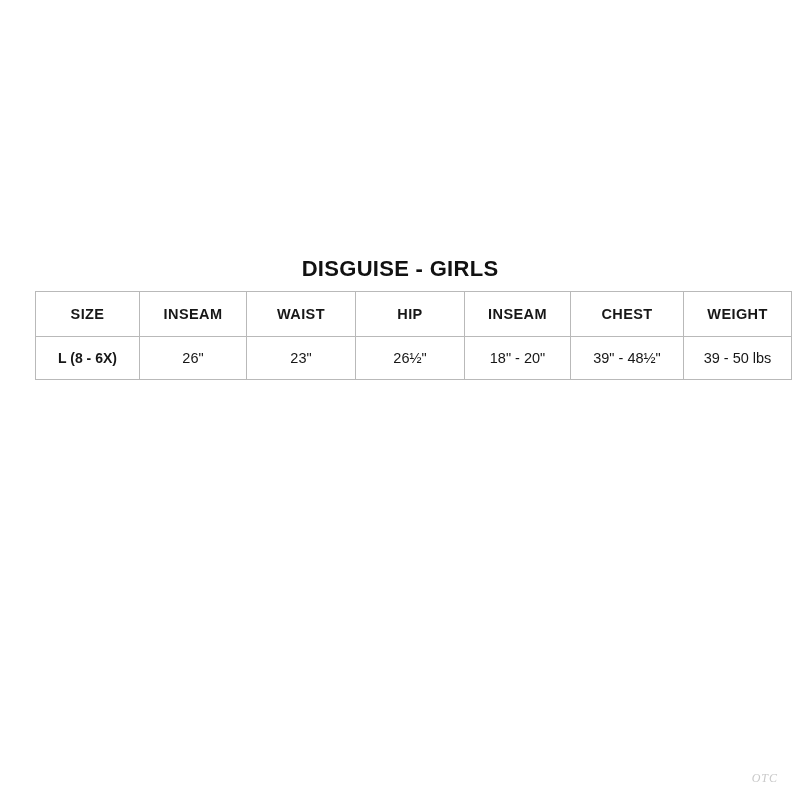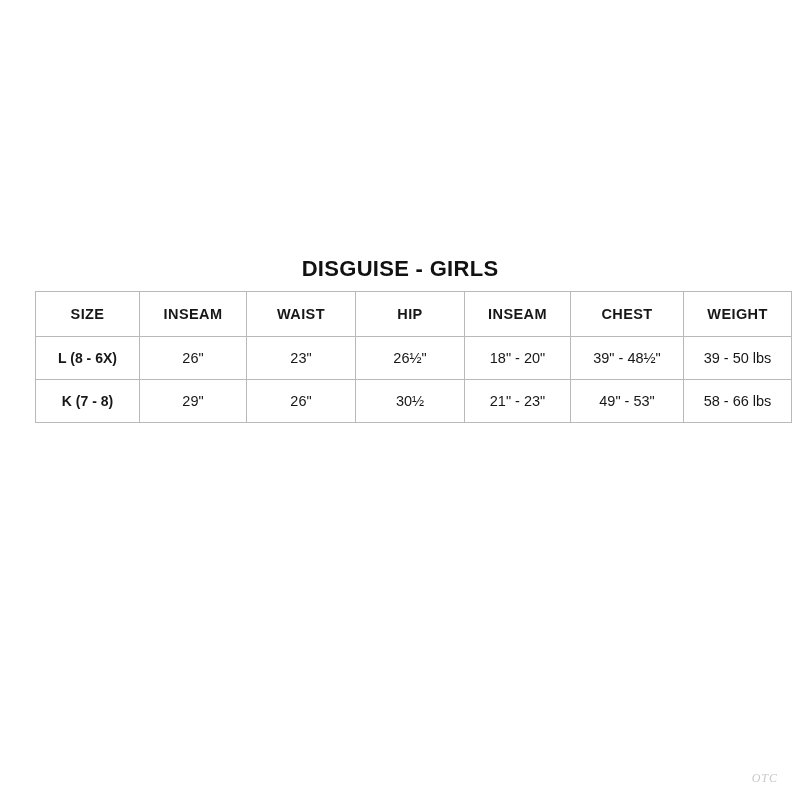--- a/index.html
+++ b/index.html
@@ -116,27 +116,18 @@
     <tbody>
       <tr>
         <td class="row-head">L (8 - 6X)</td>
         <td>26"</td>
         <td>23"</td>
         <td>26½"</td>
         <td>18" - 20"</td>
         <td>39" - 48½"</td>
         <td>39 - 50 lbs</td>
       </tr>
-      <tr>
-        <td class="row-head">K (7 - 8)</td>
-        <td>29"</td>
-        <td>26"</td>
-        <td>30½</td>
-        <td>21" - 23"</td>
-        <td>49" - 53"</td>
-        <td>58 - 66 lbs</td>
-      </tr>
     </tbody>
   </table>
 
   <div class="watermark">OTC</div>
 
 </div>
 
 </body></html>

